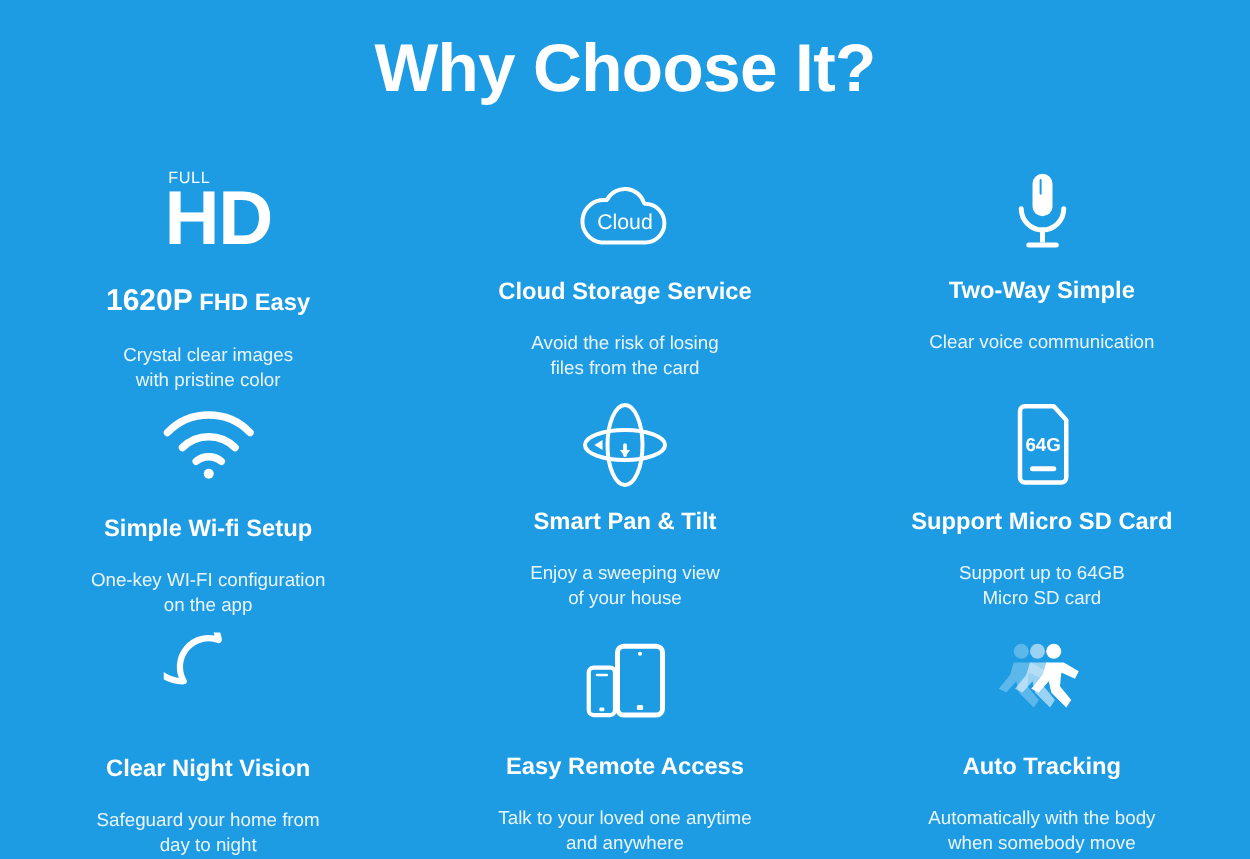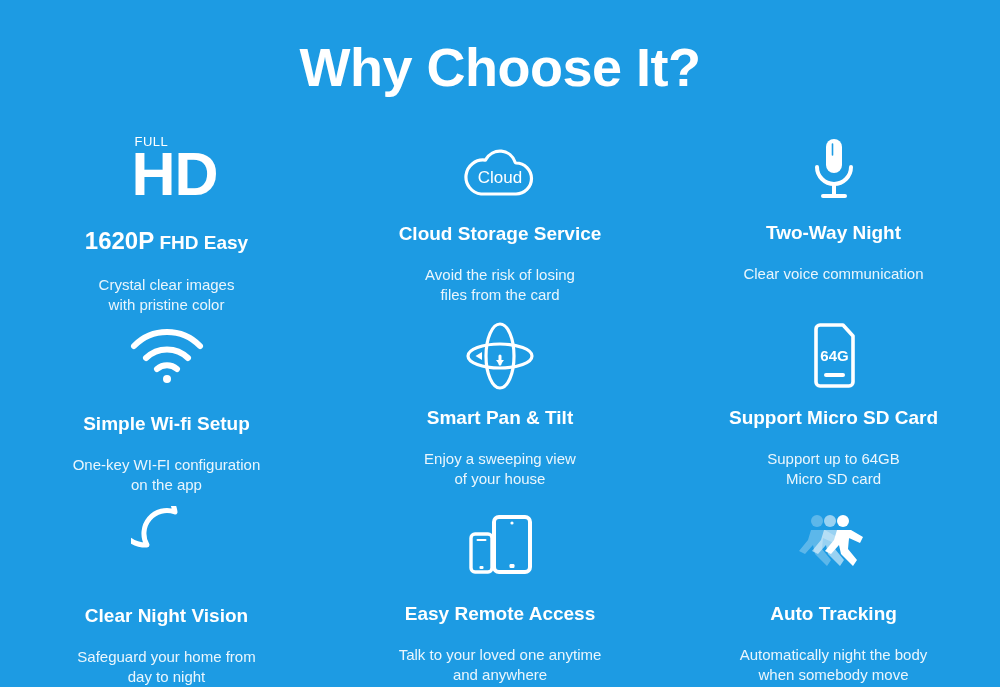--- a/index.html
+++ b/index.html
@@ -16,21 +16,21 @@
     overflow: hidden;
   }
   .page {
     position: relative;
     width: 1000px;
     height: 687px;
     background: #1d9be3;
   }
   .page-title {
     position: absolute;
-    top: 36px;
+    top: 24px;
     left: 0;
     width: 1000px;
     text-align: center;
     font-size: 54px;
     font-weight: bold;
     letter-spacing: -0.5px;
     color: #ffffff;
   }
   .grid {
     position: absolute;
@@ -166,21 +166,21 @@
     <div class="cell c2">
       <div class="icon-wrap">
         <svg width="60" height="72" viewBox="0 0 60 72" aria-hidden="true">
           <rect x="22" y="4" width="16" height="34" rx="8" fill="#ffffff"></rect>
           <path d="M28.5 9 v11" stroke="#1d9be3" stroke-width="1.6" stroke-linecap="round" fill="none"></path>
           <path d="M13 32 a17 17 0 0 0 34 0" fill="none" stroke="#ffffff" stroke-width="4" stroke-linecap="round"></path>
           <rect x="28" y="47" width="4" height="12" fill="#ffffff"></rect>
           <rect x="17" y="59" width="26" height="4" rx="2" fill="#ffffff"></rect>
         </svg>
       </div>
-      <div class="feature-title">Two-Way Night</div>
+      <div class="feature-title">Two-Way Simple</div>
       <div class="feature-sub">
         <span>Clear voice communication</span>
       </div>
     </div>
 
     <div class="cell c3">
       <div class="icon-wrap">
         <svg width="82" height="58" viewBox="0 0 82 58" aria-hidden="true">
           <path d="M8 19 A46 46 0 0 1 74 19" fill="none" stroke="#ffffff" stroke-width="6" stroke-linecap="round"></path>
           <path d="M20 31 A30 30 0 0 1 62 31" fill="none" stroke="#ffffff" stroke-width="6" stroke-linecap="round"></path>
@@ -270,19 +270,19 @@
             <path d="M20 20 L34 20 L46 27 L43 33 L32 28 L31 39 L40 50 L36 56 L24 44 L22 35 L14 44 L8 41 L17 30 Z"></path>
           </g>
           <g fill="#ffffff" opacity="1" transform="translate(26,0)">
             <circle cx="26" cy="11" r="6"></circle>
             <path d="M20 20 L34 20 L46 27 L43 33 L32 28 L31 39 L40 50 L36 56 L24 44 L22 35 L14 44 L8 41 L17 30 Z"></path>
           </g>
         </svg>
       </div>
       <div class="feature-title">Auto Tracking</div>
       <div class="feature-sub">
-        <span>Automatically night the body</span>
+        <span>Automatically with the body</span>
         <span>when somebody move</span>
       </div>
     </div>
 
   </div>
 </div>
 
 </body></html>

